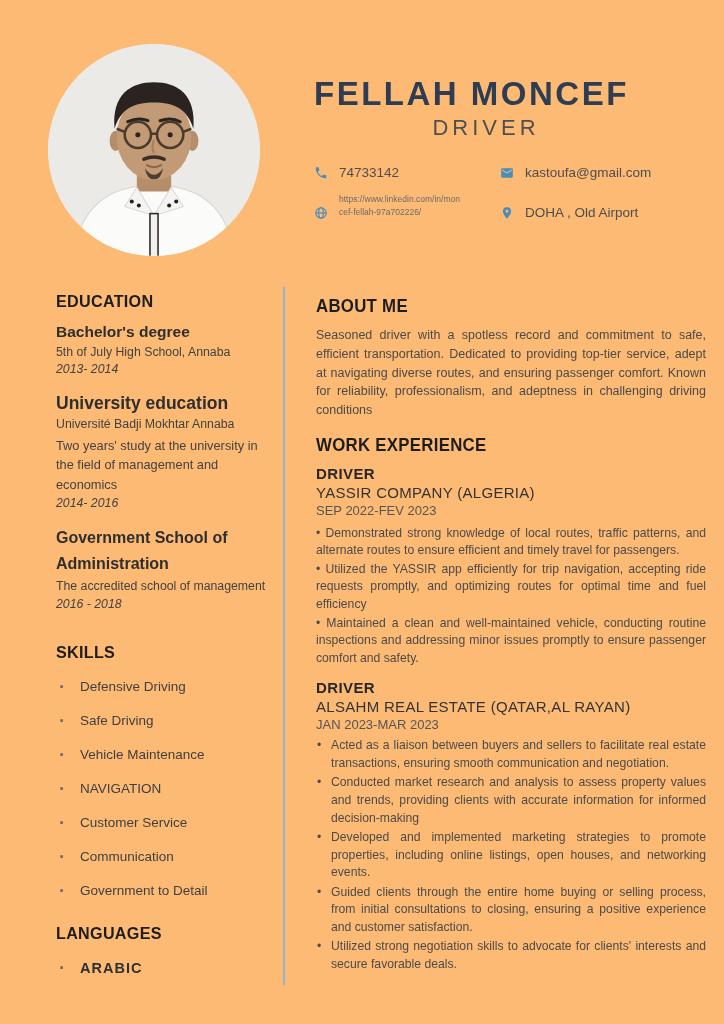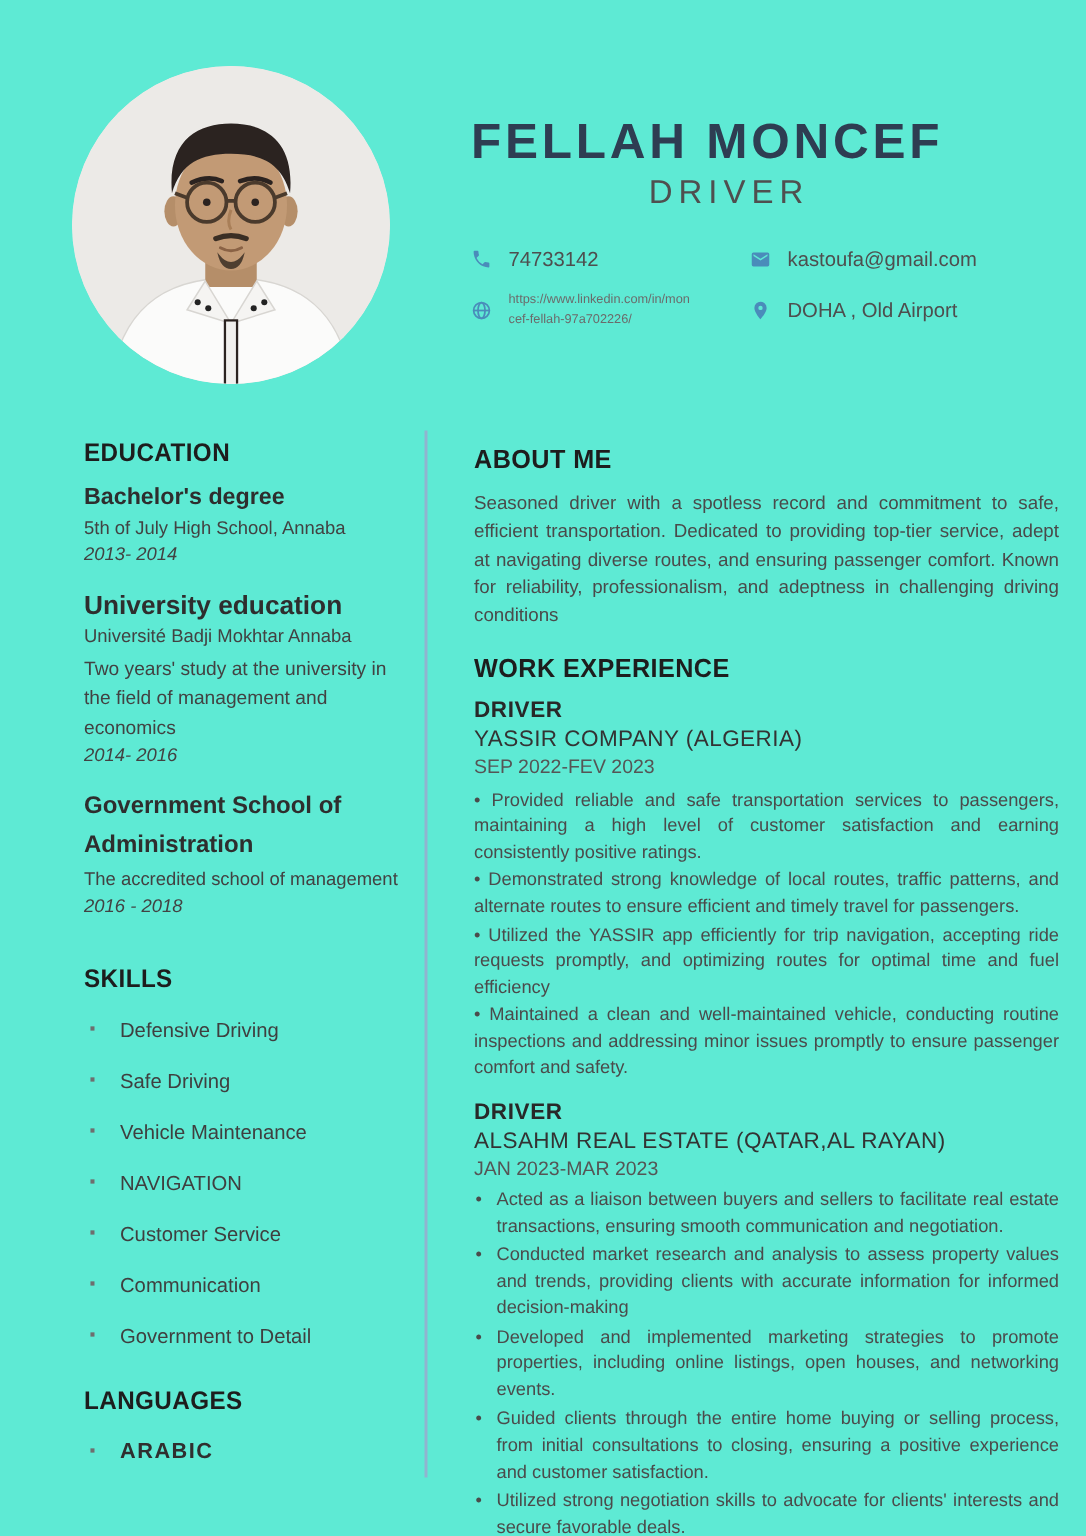--- a/index.html
+++ b/index.html
@@ -1,30 +1,30 @@
 <!DOCTYPE html>
 <html><head>
 <meta charset="utf-8">
 <style>
   html,body { margin:0; padding:0; background:#ffffff; }
   .page {
-    position:relative; width:724px; height:1024px; background:#5eead4;
+    position:relative; width:724px; height:1024px; background:#fdba74;
     font-family:"Liberation Sans", sans-serif; overflow:hidden;
   }
 
   
   .photo {
     position:absolute; left:48px; top:44px; width:212px; height:212px;
     border-radius:50%; overflow:hidden; background:#eceae7;
   }
   .header-right { position:absolute; left:314px; top:76px; width:396px; }
   .name { font-size:33px; font-weight:bold; color:#2e3d52; letter-spacing:2.5px; line-height:1.1; }
   .job-title { width:344px; text-align:center; font-size:22px; color:#4f4f4f; letter-spacing:4px; margin-top:3px; }
   .contact { margin-top:24px; display:grid; grid-template-columns:186px 1fr; row-gap:13px; }
-  .c-item { display:flex; gap:11px; align-items:center; font-size:13.5px; color:#4e4e4e; }
+  .c-item { display:flex; gap:11px; align-items:flex-end; font-size:13.5px; color:#4e4e4e; }
   .c-item svg { flex:0 0 auto; margin-top:1px; }
   .c-link { font-size:8.5px; color:#6b6b6b; line-height:1.55; width:122px; word-break:break-all; }
 
   
   .divider { position:absolute; left:283px; top:287px; width:2px; height:698px; background:#90b4cf; }
 
   
   .left-col { position:absolute; left:56px; top:292px; width:220px; }
   .side-h {
     font-size:17px; font-weight:bold; color:#1d1d1d; letter-spacing:0.3px;
@@ -200,21 +200,20 @@
     </div>
 
     <div>
       <h2 class="main-h work-h">WORK EXPERIENCE</h2>
 
       <div class="job">
         <div class="role">DRIVER</div>
         <div class="company">YASSIR COMPANY (ALGERIA)</div>
         <div class="dates">SEP 2022-FEV 2023</div>
         <div class="bullets-flush">
-          <p>Provided reliable and safe transportation services to passengers, maintaining a high level of customer satisfaction and earning consistently positive ratings.</p>
           <p>Demonstrated strong knowledge of local routes, traffic patterns, and alternate routes to ensure efficient and timely travel for passengers.</p>
           <p>Utilized the YASSIR app efficiently for trip navigation, accepting ride requests promptly, and optimizing routes for optimal time and fuel efficiency</p>
           <p>Maintained a clean and well-maintained vehicle, conducting routine inspections and addressing minor issues promptly to ensure passenger comfort and safety.</p>
         </div>
       </div>
 
       <div class="job" style="margin-top:12px;">
         <div class="role">DRIVER</div>
         <div class="company">ALSAHM REAL ESTATE (QATAR,AL RAYAN)</div>
         <div class="dates">JAN 2023-MAR 2023</div>

